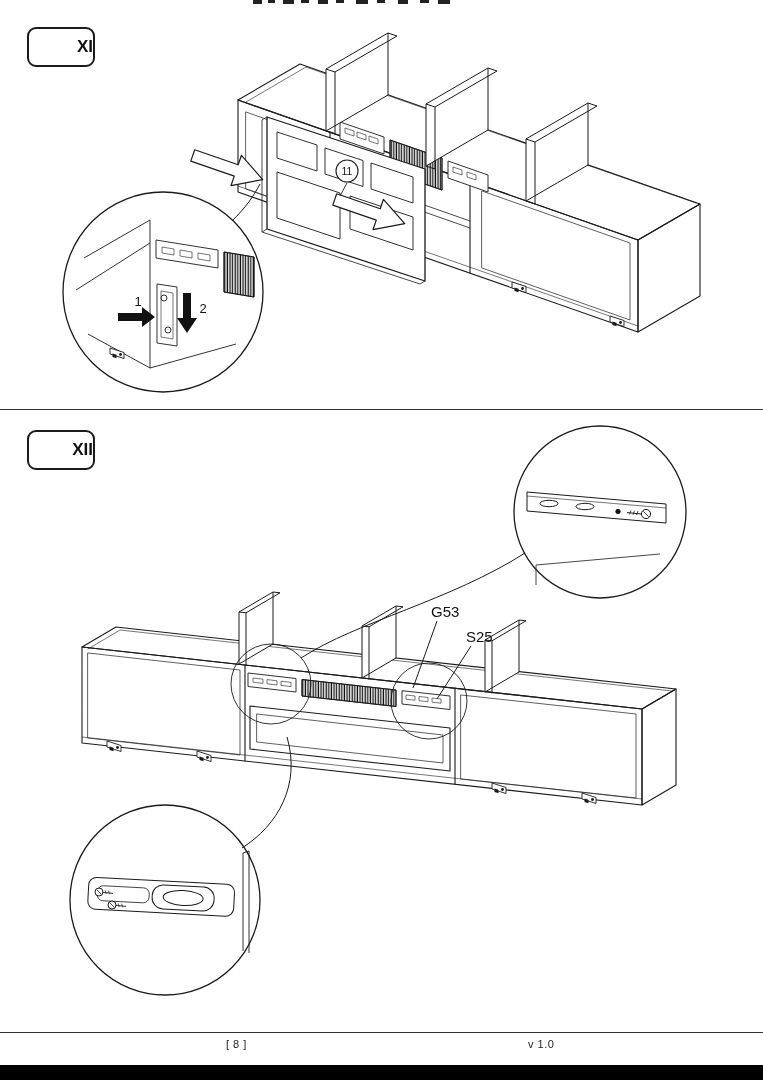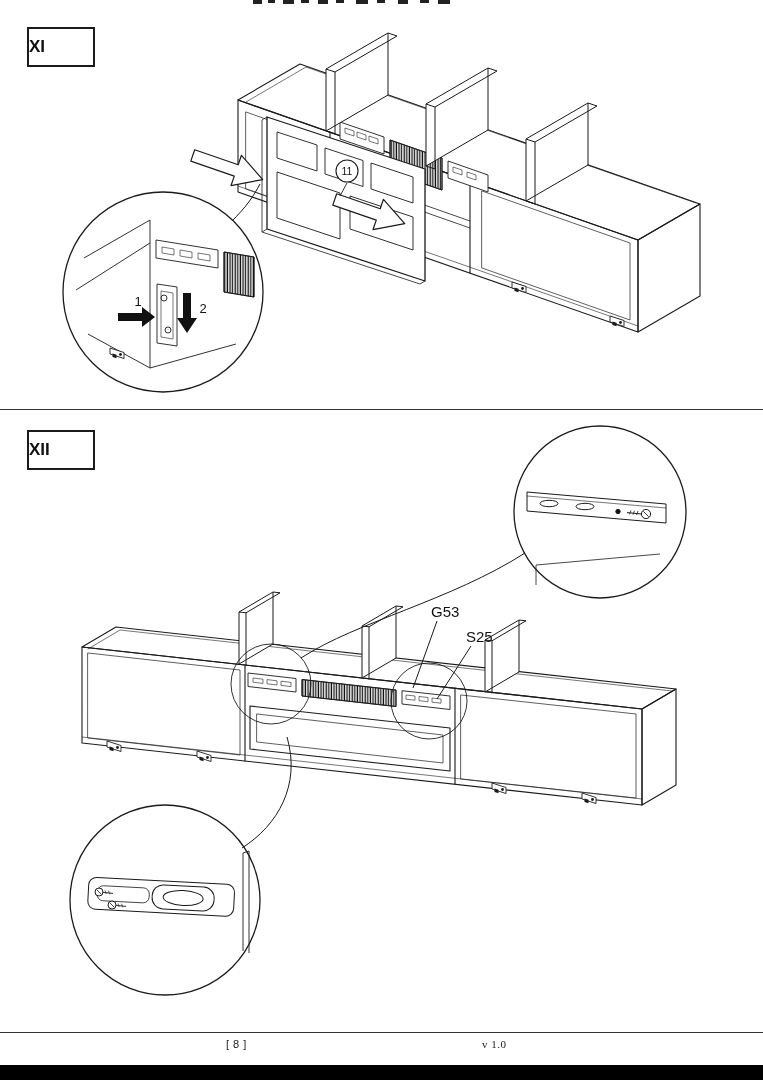--- a/index.html
+++ b/index.html
@@ -1,31 +1,31 @@
 <!DOCTYPE html>
 <html><head>
 <meta charset="utf-8">
 <style>
   html,body{margin:0;padding:0;background:#888;}
   .page{
     position:relative;width:763px;height:1080px;background:#fff;
     font-family:"Liberation Sans",sans-serif;overflow:hidden;margin:0 auto;
   }
   .step-badge{
-    position:absolute;width:64px;height:36px;border:2px solid #1b1b1b;border-radius:0;
-    display:flex;align-items:center;justify-content:flex-start;
+    position:absolute;width:64px;height:36px;border:2px solid #1b1b1b;border-radius:9px;
+    display:flex;align-items:center;justify-content:flex-end;
     font-weight:bold;font-size:17px;color:#111;background:#fff;z-index:5;
   }
   #badge-xi{left:27px;top:27px;}
   #badge-xii{left:27px;top:430px;}
   .section-divider{position:absolute;left:0;top:409px;width:763px;height:0;border-top:1.4px solid #333;}
   .footer-line{position:absolute;left:0;top:1032px;width:763px;height:0;border-top:1.2px solid #333;}
   .footer-text{position:absolute;top:1038px;font-size:11px;color:#222;letter-spacing:0.5px;}
   #page-number{left:226px;}
-  #version-label{left:482px;font-family:Liberation Serif, serif;}
+  #version-label{left:528px;}
   .bottom-bar{position:absolute;left:0;bottom:0;width:763px;height:15px;background:#000;}
   svg{position:absolute;left:0;display:block;}
   #svg-xi{top:0;}
   #svg-xii{top:415px;}
   svg text{font-family:"Liberation Sans",sans-serif;fill:#111;}
 </style>
 </head>
 <body>
 
 <div class="page">

